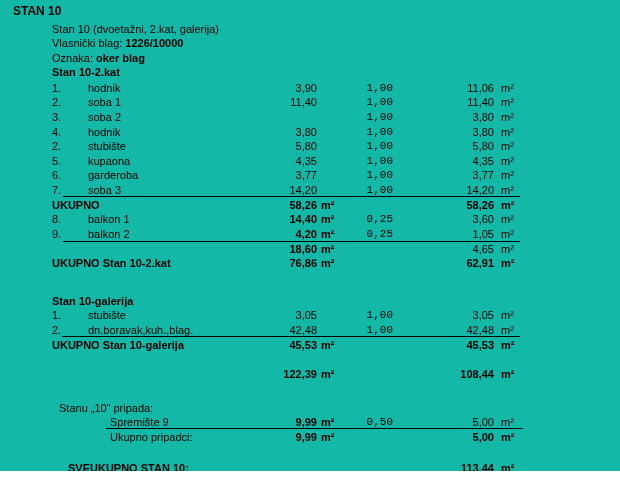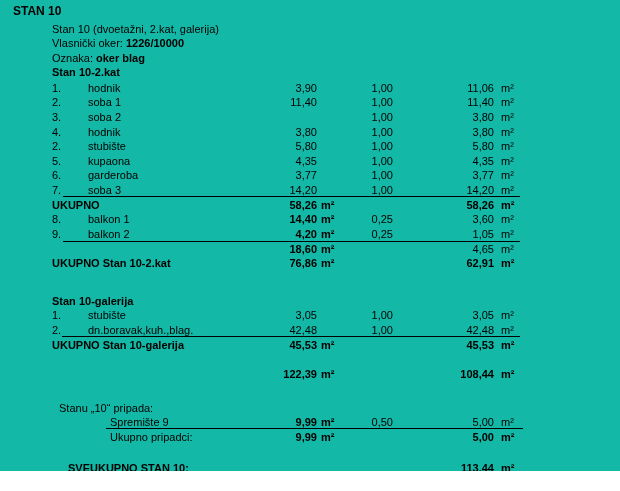--- a/index.html
+++ b/index.html
@@ -15,40 +15,40 @@
   .c-title {left:13px; font-size:12px;}
   .c-intro {left:52px;}
   .c-num   {left:52px;}
   .c-name  {left:88px;}
   .c-name2 {left:110px;}
   .c-lbl2  {left:63px;}
   .c-lbl3  {left:68px;}
   .c-lbl4  {left:59px;}
   .c-a  {left:230px; width:87px; text-align:right;}
   .c-au {left:321px;}
-  .c-k  {left:330px; width:63px; text-align:right;}
+  .c-k  {left:330px; width:63px; text-align:right;font-family:Liberation Mono, monospace;}
   .c-r  {left:408px; width:86px; text-align:right;}
   .c-u  {left:501px;}
   .inl  {margin-left:3px;}
   .rule {position:absolute; height:0; border-top:1.5px solid #000;}
 </style>
 </head>
 <body>
 
 <div class="page">
 
   <div class="ln" style="top:4px">
     <span class="c-title b">STAN 10</span>
   </div>
   <div class="ln" style="top:21.5px">
     <span class="c-intro">Stan 10 (dvoetažni, 2.kat, galerija)</span>
   </div>
   <div class="ln" style="top:36px">
     <span class="c-intro">
-      <span>Vlasnički oker:</span><span class="b inl">1226/10000</span>
+      <span>Vlasnički blag:</span><span class="b inl">1226/10000</span>
     </span>
   </div>
   <div class="ln" style="top:50.5px">
     <span class="c-intro">
       <span>Oznaka:</span><span class="b inl">oker blag</span>
     </span>
   </div>
 
   <div class="ln" style="top:65px">
     <span class="c-intro b ul">Stan 10-2.kat</span>

